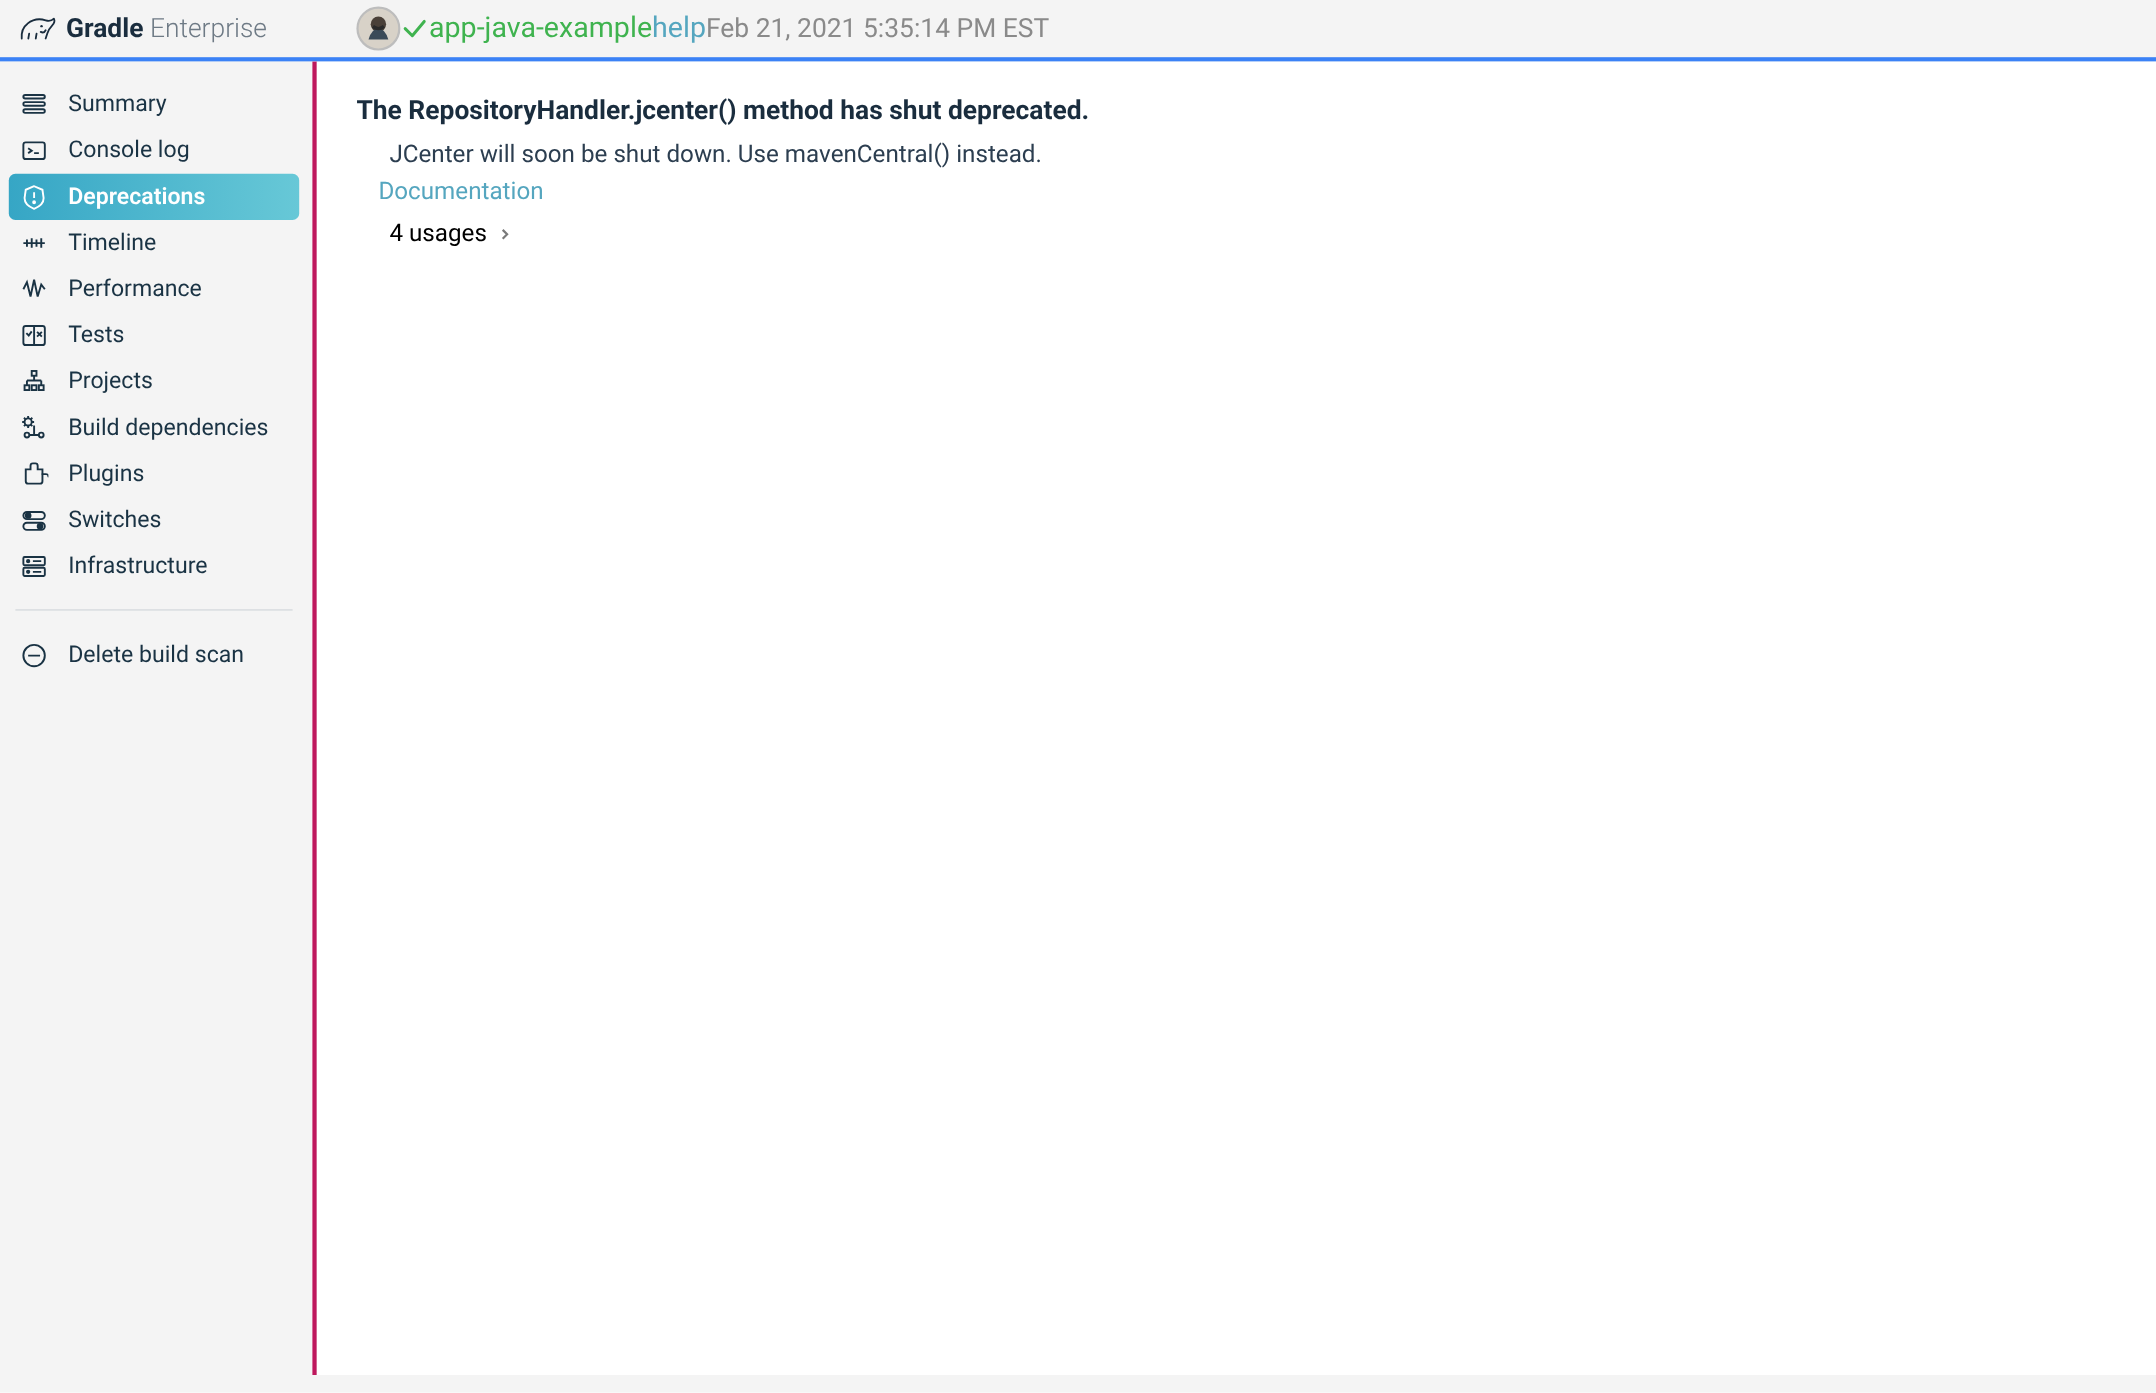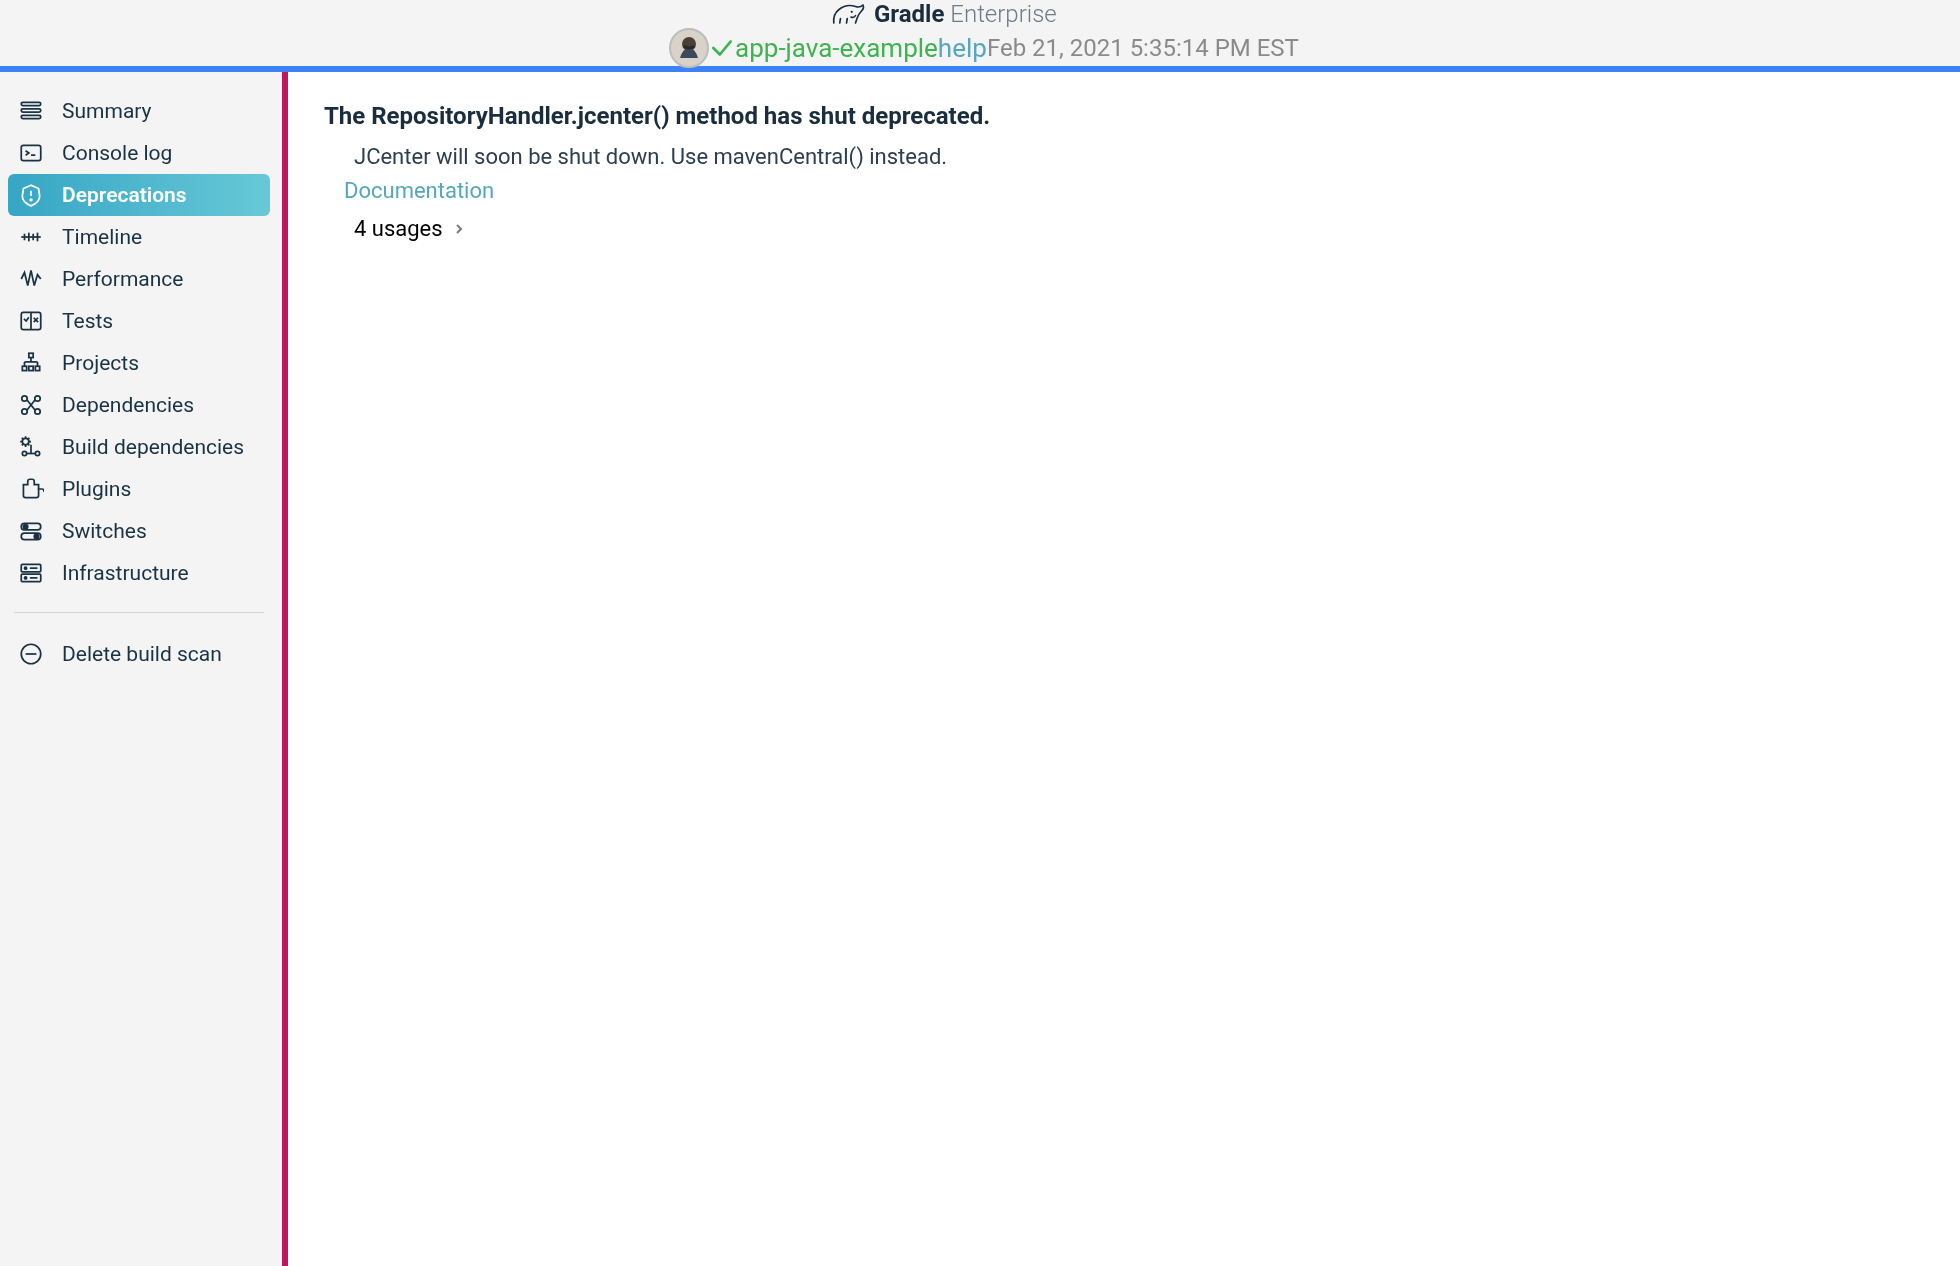--- a/index.html
+++ b/index.html
@@ -5,27 +5,26 @@
     * { margin: 0; padding: 0; box-sizing: border-box; }
     body {
       font-family: -apple-system, BlinkMacSystemFont, "Segoe UI", Roboto, Helvetica, Arial, sans-serif;
       background: #f4f4f4;
       color: #1a2d3e;
       width: 1960px;
       height: 1266px;
       overflow: hidden;
     }
     .header {
-      height: 72px;
-      border-bottom: 6px solid #3b82f6;
+      height: 56px;
+      border-bottom: 4px solid #3b82f6;
       display: flex;
       align-items: center;
       padding: 0 16px;
       background: #f4f4f4;
-      flex-direction: column;
     }
     .logo-block {
       display: flex;
       align-items: center;
       gap: 8px;
       width: 300px;
     }
     .logo-block svg { width: 36px; height: 28px; }
     .logo-text { font-size: 24px; color: #1a2d3e; }
     .logo-text .bold { font-weight: 700; }
@@ -45,21 +44,21 @@
     .avatar svg{width:34px;height:34px;}
     .check-icon { color: #3fb34f; width: 26px; height: 26px; }
     .app-title { font-size: 26px; color: #3fb34f; font-weight: 400; }
     .task-name { font-size: 26px; color: #55a6bf; font-weight: 400; }
     .timestamp { font-size: 24px; color: #8a8a8a; font-weight: 400; }
 
     .layout { display: flex; height: calc(100% - 72px); }
     .sidebar {
       width: 288px;
       background: #f4f4f4;
-      border-right: 6px solid #be185d;
+      border-right: 4px solid #be185d;
       padding: 18px 12px 0 8px;
     }
     .nav-item {
       display: flex;
       align-items: center;
       gap: 18px;
       height: 42px;
       border-radius: 6px;
       padding: 0 10px;
       color: #1a3344;
@@ -177,31 +176,20 @@
           <rect x="10" y="15" width="4" height="4"></rect>
           <rect x="16" y="15" width="4" height="4"></rect>
           <line x1="12" y1="7" x2="12" y2="11"></line>
           <line x1="6" y1="15" x2="6" y2="11"></line>
           <line x1="18" y1="15" x2="18" y2="11"></line>
           <line x1="6" y1="11" x2="18" y2="11"></line>
         </svg>
       <span>Projects</span>
     </div>
 
-    <div class="nav-item">
-      <svg viewBox="0 0 24 24">
-          <circle cx="6" cy="6" r="2.5"></circle>
-          <circle cx="18" cy="6" r="2.5"></circle>
-          <circle cx="6" cy="18" r="2.5"></circle>
-          <circle cx="18" cy="18" r="2.5"></circle>
-          <line x1="8" y1="7" x2="16" y2="17"></line>
-          <line x1="8" y1="17" x2="16" y2="7"></line>
-        </svg>
-      <span>Dependencies</span>
-    </div>
 
     <div class="nav-item">
       <svg viewBox="0 0 24 24">
           <circle cx="7" cy="7" r="3"></circle>
           <path d="M7 4 L7 2 M7 10 L7 12 M4 7 L2 7 M10 7 L12 7 M5 5 L3.5 3.5 M9 9 L10.5 10.5 M5 9 L3.5 10.5 M9 5 L10.5 3.5"></path>
           <circle cx="6" cy="18" r="2"></circle>
           <circle cx="18" cy="18" r="2"></circle>
           <line x1="8" y1="18" x2="16" y2="18"></line>
           <line x1="12" y1="10" x2="12" y2="18"></line>
         </svg>

